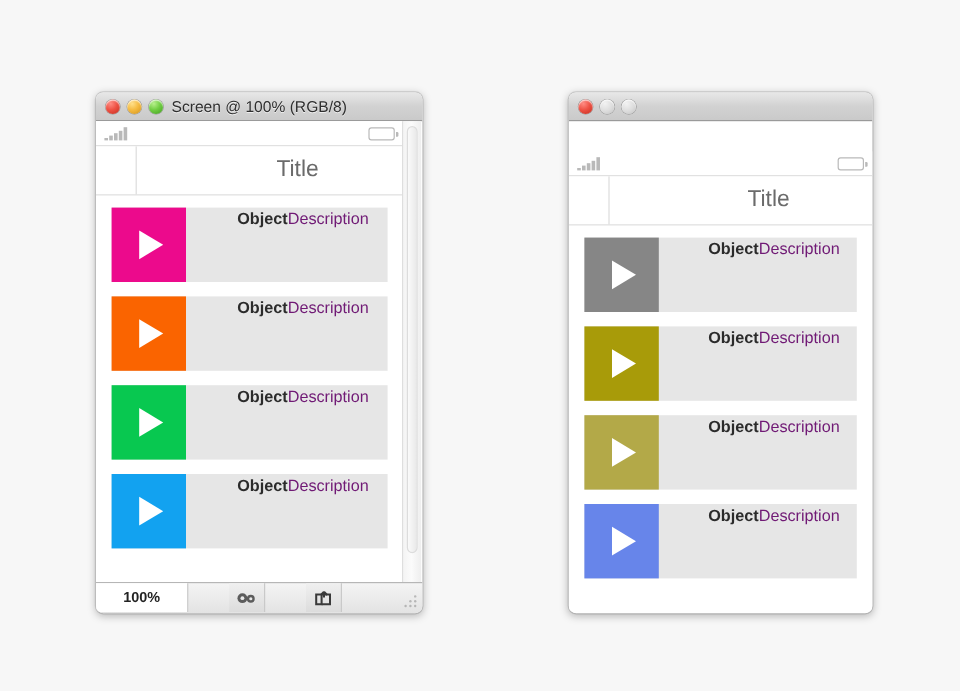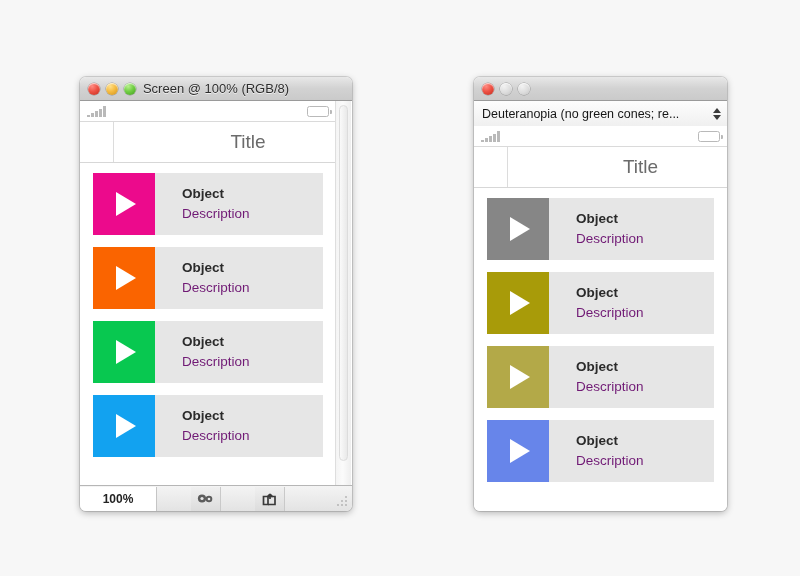--- a/index.html
+++ b/index.html
@@ -115,21 +115,21 @@
     display: flex; align-items: center; justify-content: center;
   }
   .play {
     width: 0; height: 0;
     border-top: 12px solid transparent;
     border-bottom: 12px solid transparent;
     border-left: 20px solid #ffffff;
     margin-left: 4px;
   }
   .row-text {
-    flex: 1; display: flex; flex-direction: column; justify-content: center;
+    flex: 1; display: flex; flex-direction: row; justify-content: center;
     padding-left: 27px;
   }
   .obj-name { font-size: 13.5px; color: #2b2b2b; font-weight: bold; line-height: 1.45; }
   .obj-desc { font-size: 13.5px; color: #701a75; line-height: 1.45; }
 
   
   .vscroll {
     position: absolute; top: 24px; right: 1px; bottom: 25px;
     width: 15px;
     background: linear-gradient(to right, #f4f4f4 0%, #fbfbfb 45%, #eeeeee 100%);
@@ -139,21 +139,21 @@
     position: absolute; left: 3px; right: 3px; top: 4px; height: 92%;
     background: linear-gradient(to right, #fafafa, #e9e9e9);
     border: 1px solid #dcdcdc; border-radius: 5px;
   }
 
   
   .bottombar {
     position: absolute; left: 0; right: 0; bottom: 0; height: 25px;
     background: linear-gradient(to bottom, #f4f4f4 0%, #e3e3e3 100%);
     border-top: 1px solid #b6b6b6;
-    display: flex; align-items: center; gap: 34px;
+    display: flex; align-items: flex-start; gap: 34px;
   }
   .zoom-field {
     width: 76px; height: 24px; background: #ffffff;
     border-right: 1px solid #c5c5c5;
     display: flex; align-items: center; justify-content: center;
     font-size: 12px; color: #232323; font-weight: bold;
   }
   .tool-btn {
     width: 29px; height: 24px;
     display: flex; align-items: center; justify-content: center;
@@ -288,27 +288,20 @@
   <div class="window" id="win-right" style="left:474px; top:77px; width:253px; height:434px;">
 
     <div class="titlebar">
       <div class="lights">
         <span class="light light-close"></span>
         <span class="light light-off"></span>
         <span class="light light-off"></span>
       </div>
     </div>
 
-    <div class="dropdown-bar">
-      <span class="dropdown-text">Deuteranopia (no green cones; re...</span>
-      <span class="stepper">
-        <span class="up"></span>
-          <span class="down"></span>
-      </span>
-    </div>
 
     <div style="position:absolute; left:0; top:49px; right:0; bottom:0; background:#fff; overflow:hidden;">
 
       <div class="statusbar">
         <span class="signal">
           <i></i>
             <i></i>
             <i></i>
             <i></i>
             <i></i>

